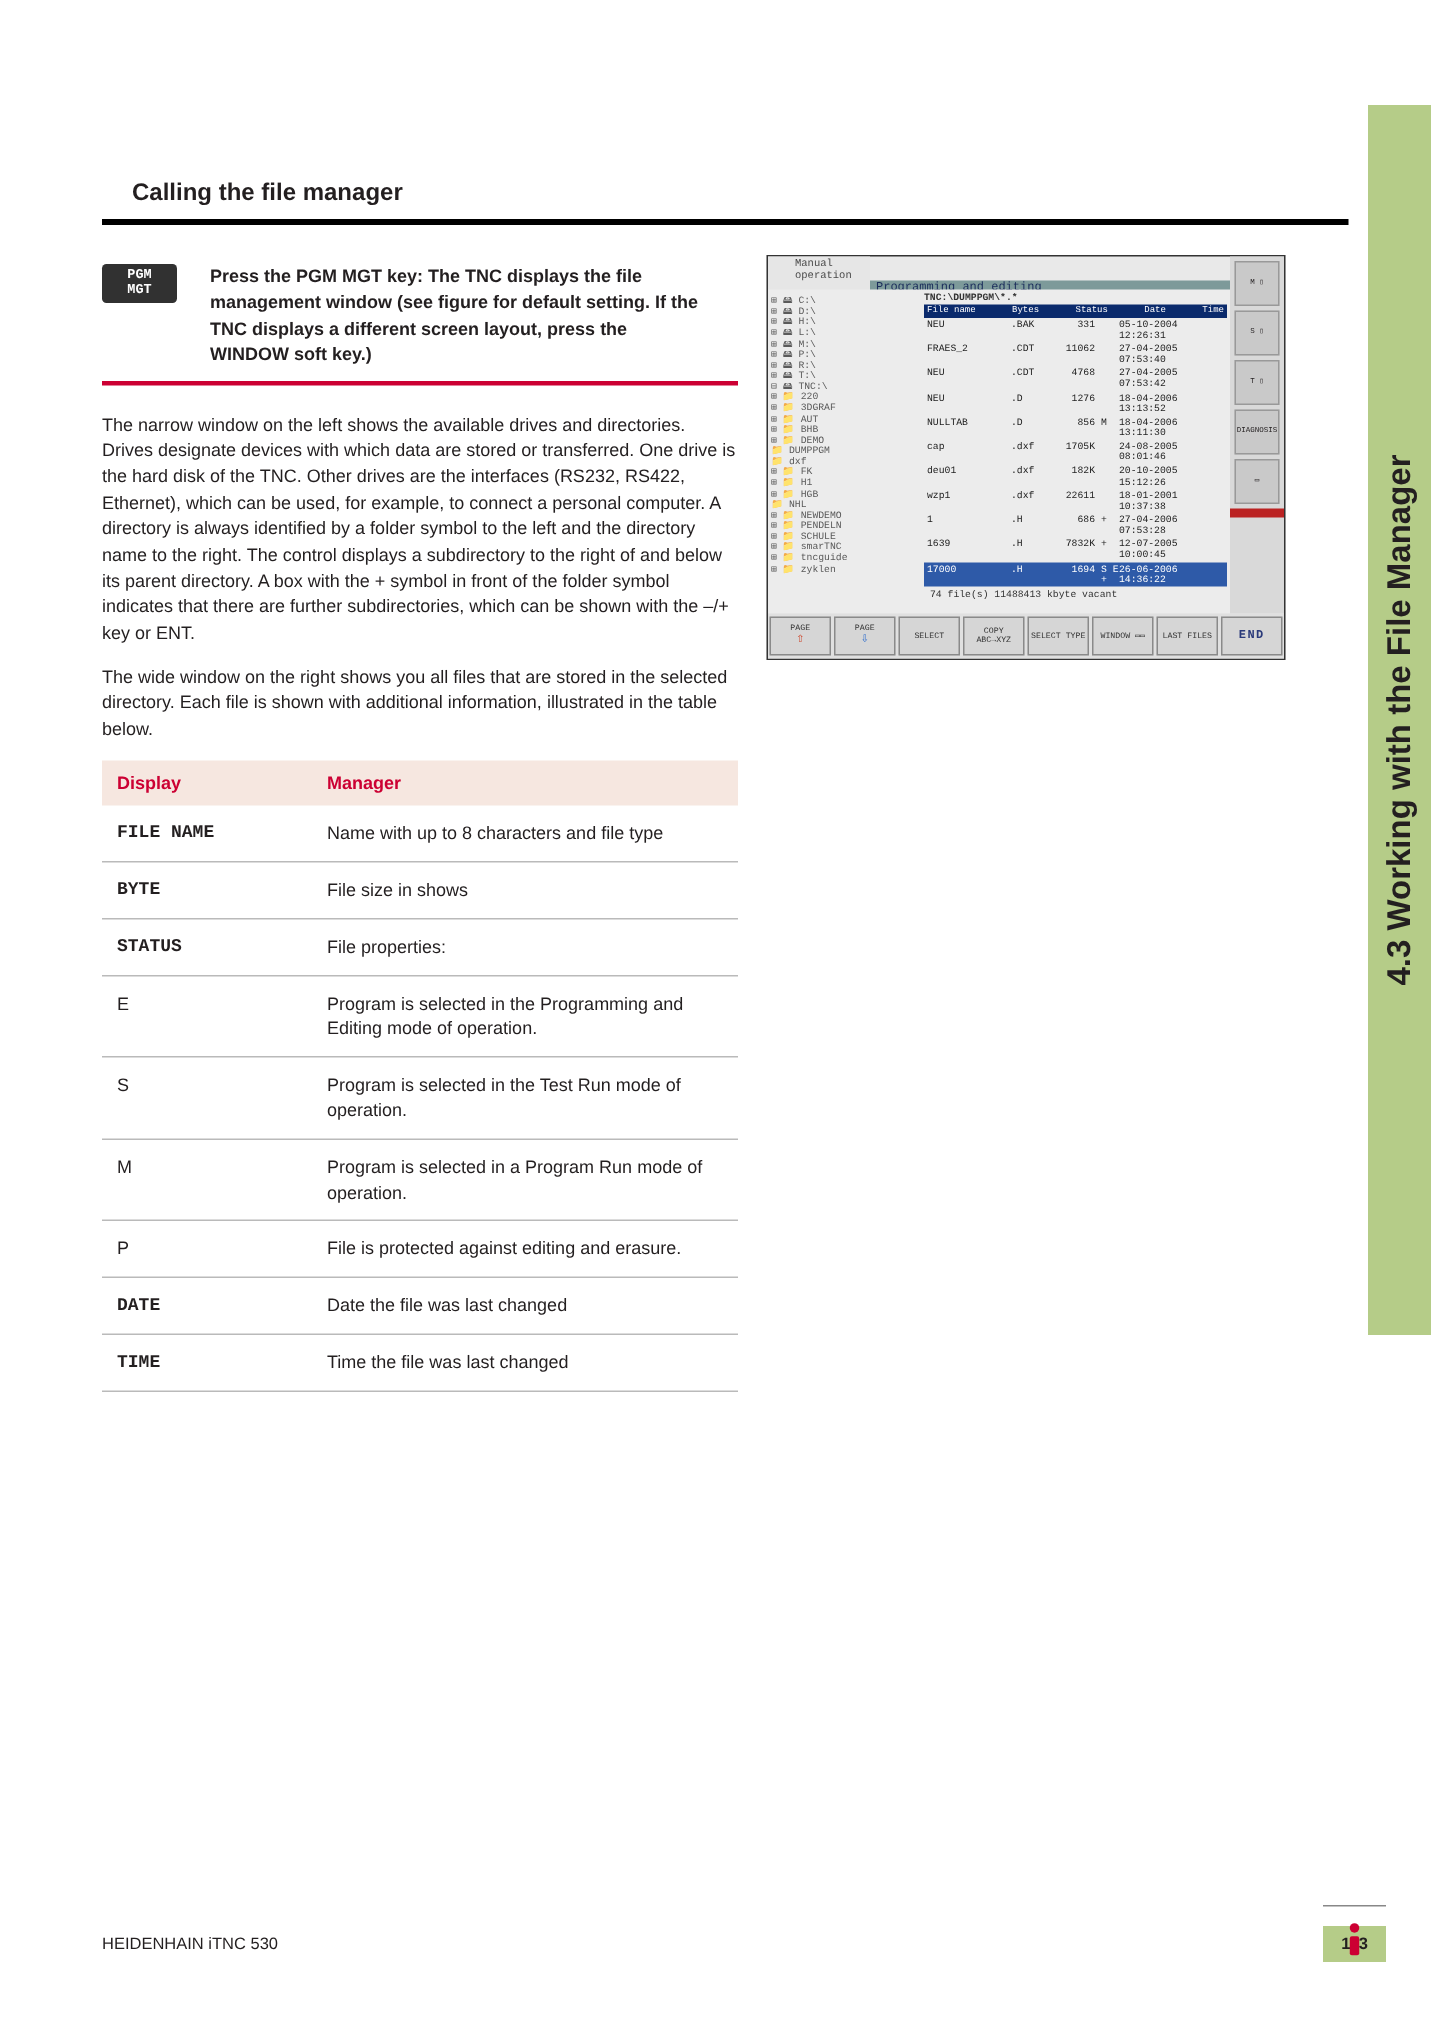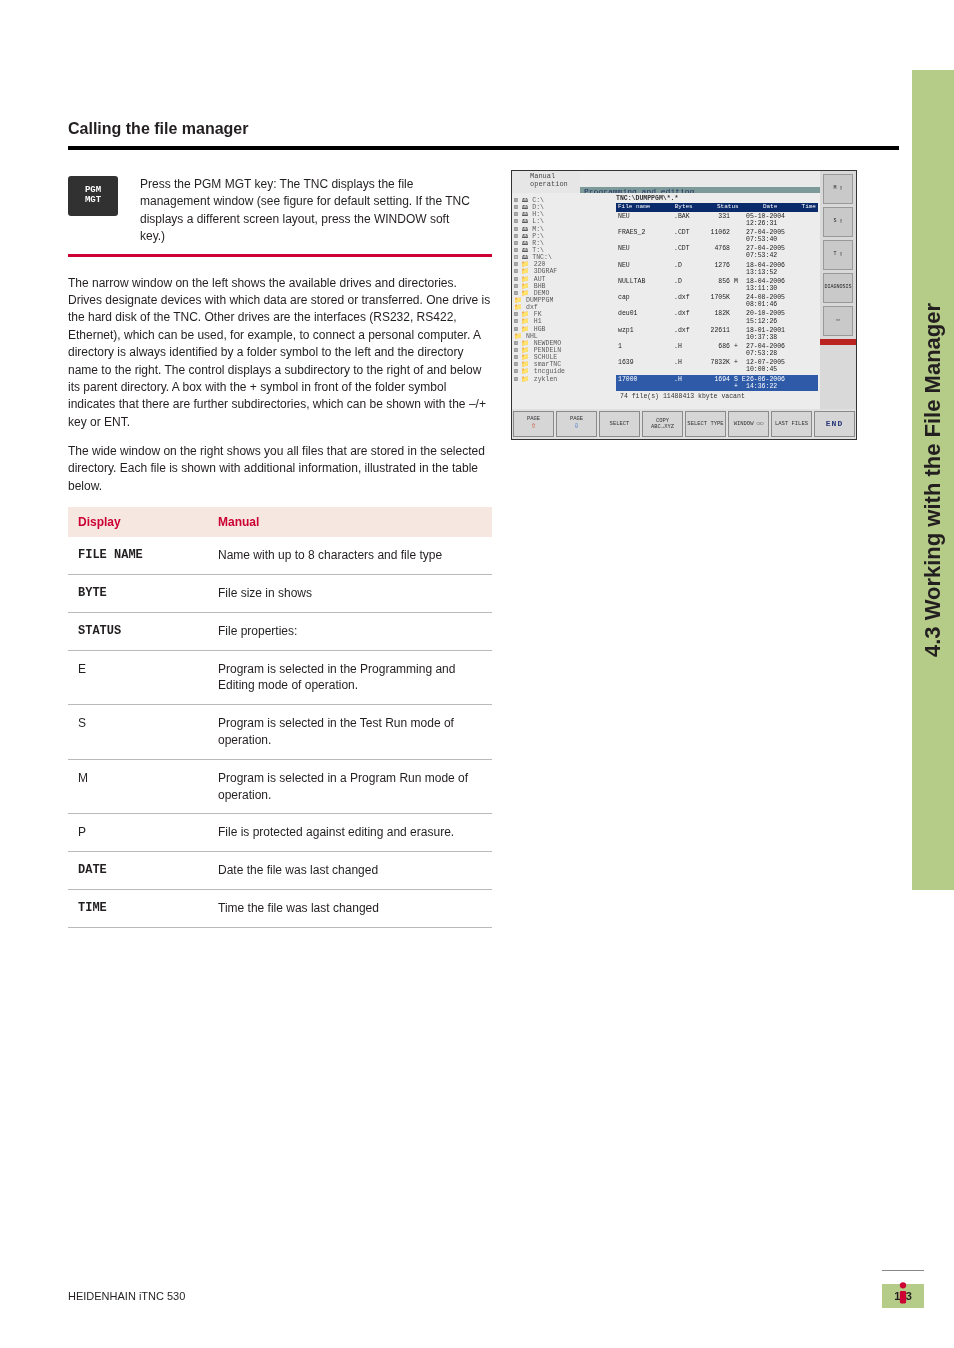--- a/index.html
+++ b/index.html
@@ -13,51 +13,53 @@
     background: #fff;
   }
   .content-area {
     padding: 120px 55px 0 68px;
     position: relative;
   }
   .section-heading {
     font-size: 16px;
     font-weight: bold;
     margin-bottom: 8px;
+    margin-left: 20px;
   }
   .hr-thick {
     height: 4px;
     background: #000;
     margin-bottom: 26px;
   }
   .with-key {
     display: flex;
     gap: 22px;
     margin-bottom: 8px;
   }
   .key-btn {
     width: 50px;
-    height: 40px;
+    height: 26px;
     background: #313131;
     color: #fff;
     font-family: "Courier New", monospace;
     font-size: 9px;
     font-weight: bold;
     display: flex;
     align-items: center;
     justify-content: center;
     border-radius: 3px;
     flex-shrink: 0;
     line-height: 1.1;
     text-align: center;
     white-space: pre;
   }
   .key-text {
     width: 334px;
     line-height: 1.45;
+    font-weight: bold;
   }
   .hr-red {
     height: 3px;
     background: #cc0033;
     margin-bottom: 18px;
     width: 424px;
   }
   .body-para {
     width: 424px;
     line-height: 1.45;
@@ -231,21 +233,21 @@
 
   <div class="hr-red"></div>
 
   <p class="body-para">The narrow window on the left shows the available drives and directories. Drives designate devices with which data are stored or transferred. One drive is the hard disk of the TNC. Other drives are the interfaces (RS232, RS422, Ethernet), which can be used, for example, to connect a personal computer. A directory is always identified by a folder symbol to the left and the directory name to the right. The control displays a subdirectory to the right of and below its parent directory. A box with the + symbol in front of the folder symbol indicates that there are further subdirectories, which can be shown with the –/+ key or ENT.</p>
   <p class="body-para">The wide window on the right shows you all files that are stored in the selected directory. Each file is shown with additional information, illustrated in the table below.</p>
 
   <table class="prop-table">
     <thead>
       <tr>
         <th>Display</th>
-        <th>Manual</th>
+        <th>Manager</th>
       </tr>
     </thead>
     <tbody id="prop-body">
         <tr>
           <td class="label-cell">FILE NAME</td>
           <td>Name with up to 8 characters and file type</td>
         </tr>
         <tr>
           <td class="label-cell">BYTE</td>
           <td>File size in shows</td>

